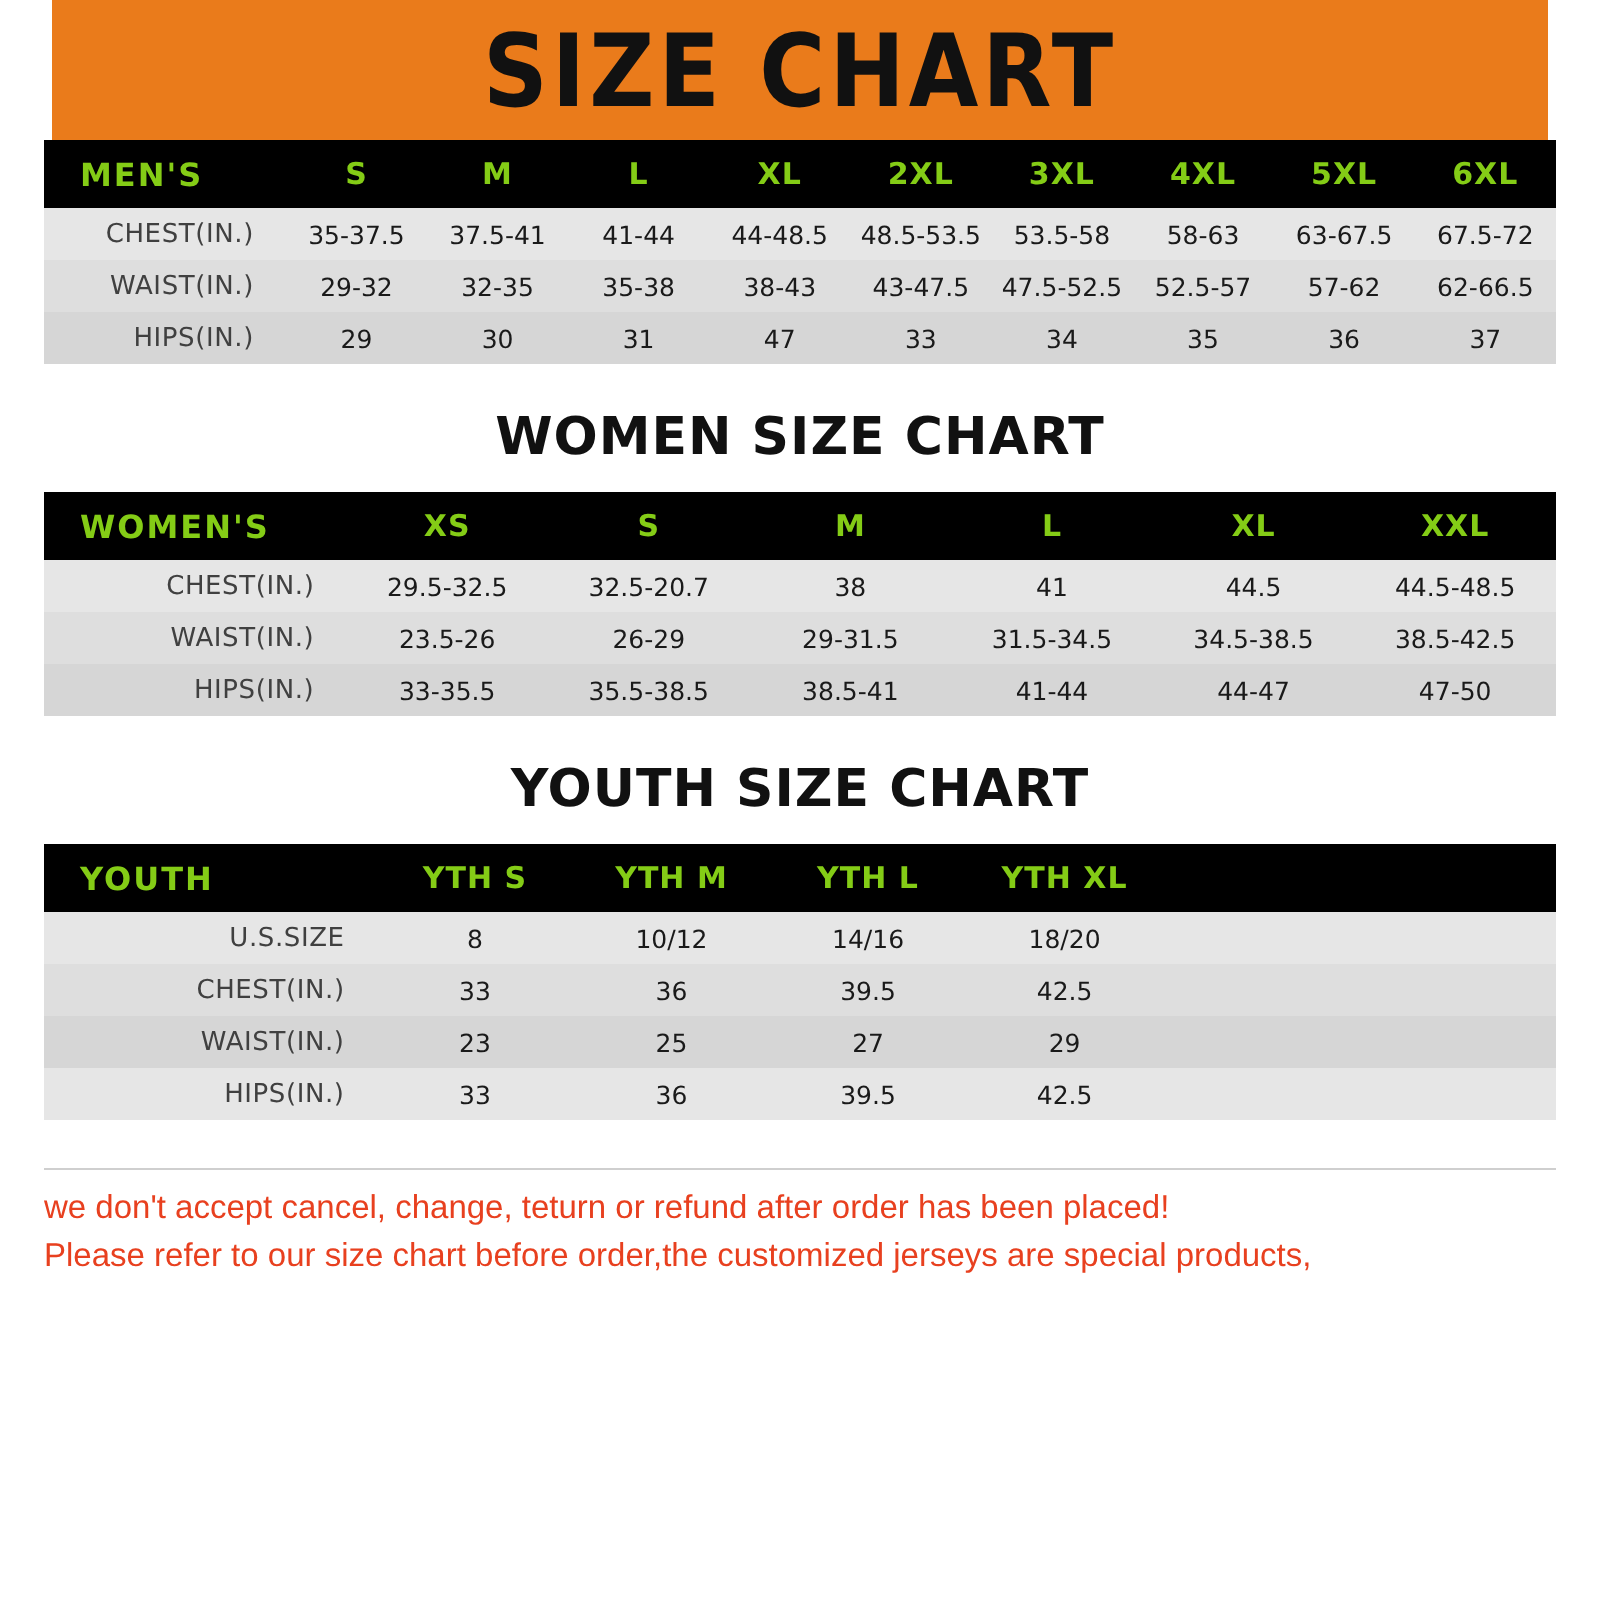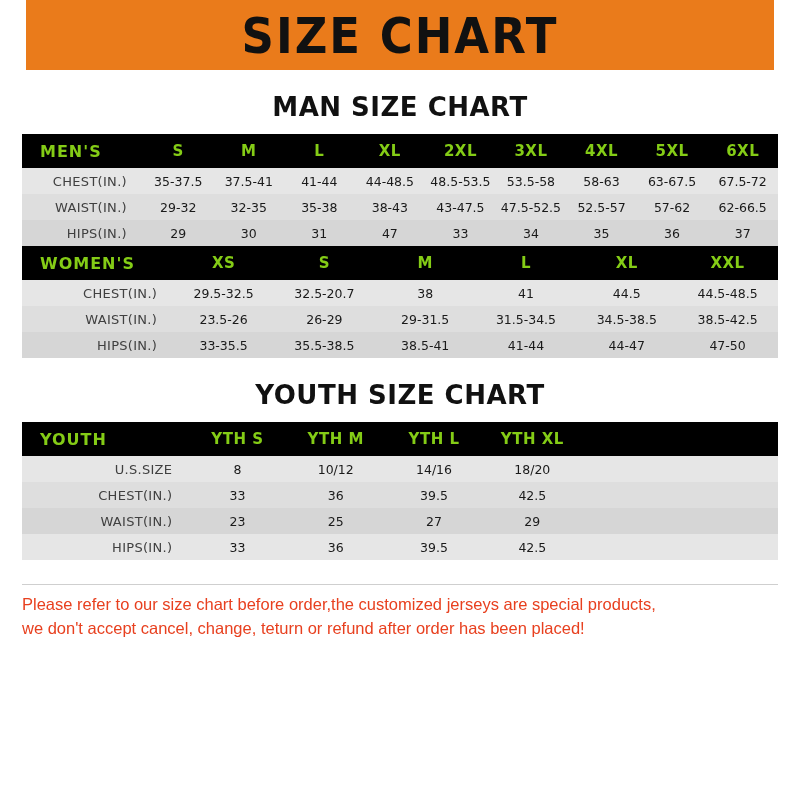--- a/index.html
+++ b/index.html
@@ -139,21 +139,20 @@
 <div class="page">
 
   <div class="banner">
     <div class="banner-left-notch"></div>
     <div class="banner-right-notch"></div>
     <div class="banner-title">SIZE CHART</div>
   </div>
 
   <div class="content">
 
-    <div class="section-title">MAN SIZE CHART</div>
     <table class="sz men">
       <colgroup>
         <col class="c0">
           <col>
           <col>
           <col>
           <col>
           <col>
           <col>
           <col>
@@ -207,20 +206,21 @@
           <td>47</td>
           <td>33</td>
           <td>34</td>
           <td>35</td>
           <td>36</td>
           <td>37</td>
         </tr>
       </tbody>
     </table>
 
+    <div class="section-title">WOMEN SIZE CHART</div>
     <table class="sz women">
       <colgroup>
         <col class="c0">
           <col>
           <col>
           <col>
           <col>
           <col>
           <col>
       </colgroup>
@@ -324,17 +324,17 @@
           <td>42.5</td>
           <td></td>
           <td></td>
         </tr>
       </tbody>
     </table>
   </div>
 
   <div class="note-wrap">
     <div class="note-rule"></div>
+    <div class="note">we don't accept cancel, change, teturn or refund after order has been placed!</div>
     <div class="note">Please refer to our size chart before order,the customized jerseys are special products,</div>
-    <div class="note">we don't accept cancel, change, teturn or refund after order has been placed!</div>
   </div>
 
 </div>
 
 </body></html>

